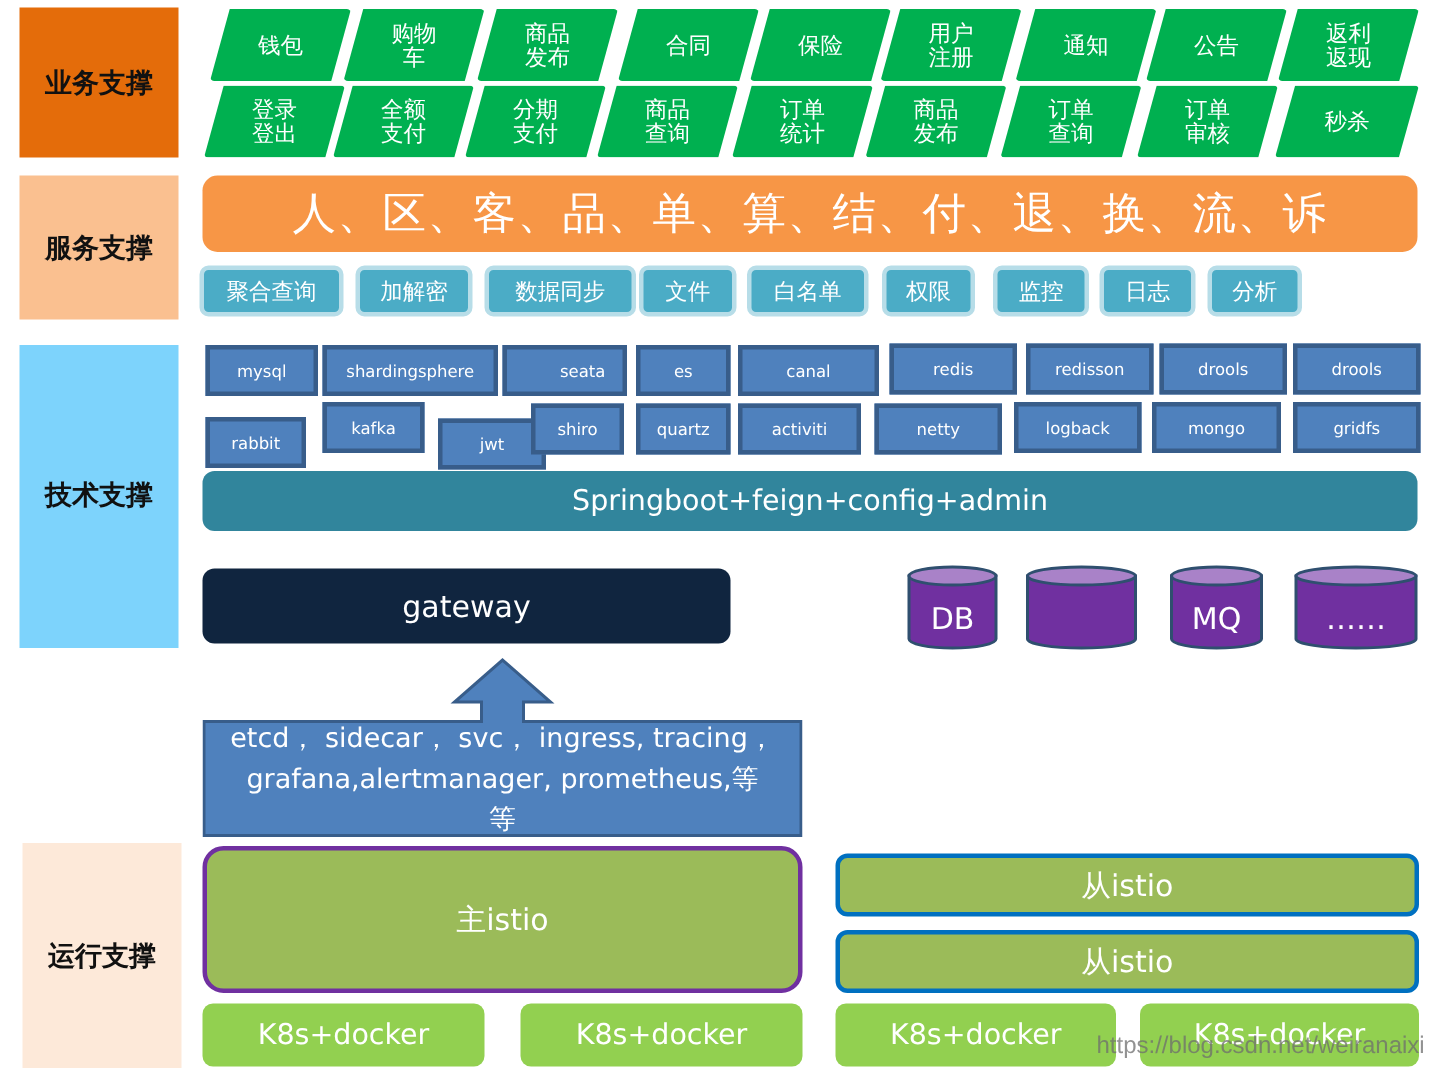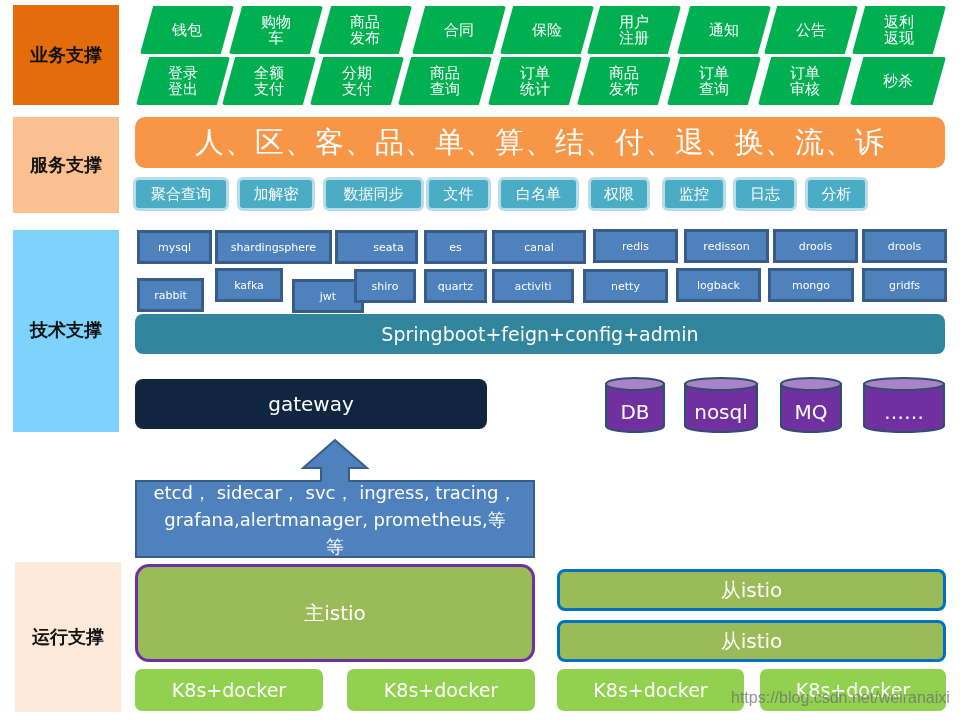--- a/index.html
+++ b/index.html
@@ -200,21 +200,20 @@
     <path d="M2,8 L2,50 A29,6 0 0 0 60,50 L60,8 Z" fill="#7030a0" stroke="#2f4f6f" stroke-width="2"></path>
     <ellipse cx="31" cy="8" rx="29" ry="6" fill="#a982c8" stroke="#2f4f6f" stroke-width="2"></ellipse>
   </svg>
   <div class="cyl-label">DB</div>
 </div>
 <div class="cyl" style="left:683px;width:76px;">
   <svg viewBox="0 0 76 58" preserveAspectRatio="none">
     <path d="M2,8 L2,50 A36,6 0 0 0 74,50 L74,8 Z" fill="#7030a0" stroke="#2f4f6f" stroke-width="2"></path>
     <ellipse cx="38" cy="8" rx="36" ry="6" fill="#a982c8" stroke="#2f4f6f" stroke-width="2"></ellipse>
   </svg>
-  <div class="cyl-label">nosql</div>
 </div>
 <div class="cyl" style="left:779px;width:64px;">
   <svg viewBox="0 0 64 58" preserveAspectRatio="none">
     <path d="M2,8 L2,50 A30,6 0 0 0 62,50 L62,8 Z" fill="#7030a0" stroke="#2f4f6f" stroke-width="2"></path>
     <ellipse cx="32" cy="8" rx="30" ry="6" fill="#a982c8" stroke="#2f4f6f" stroke-width="2"></ellipse>
   </svg>
   <div class="cyl-label">MQ</div>
 </div>
 <div class="cyl" style="left:862px;width:84px;">
   <svg viewBox="0 0 84 58" preserveAspectRatio="none">

